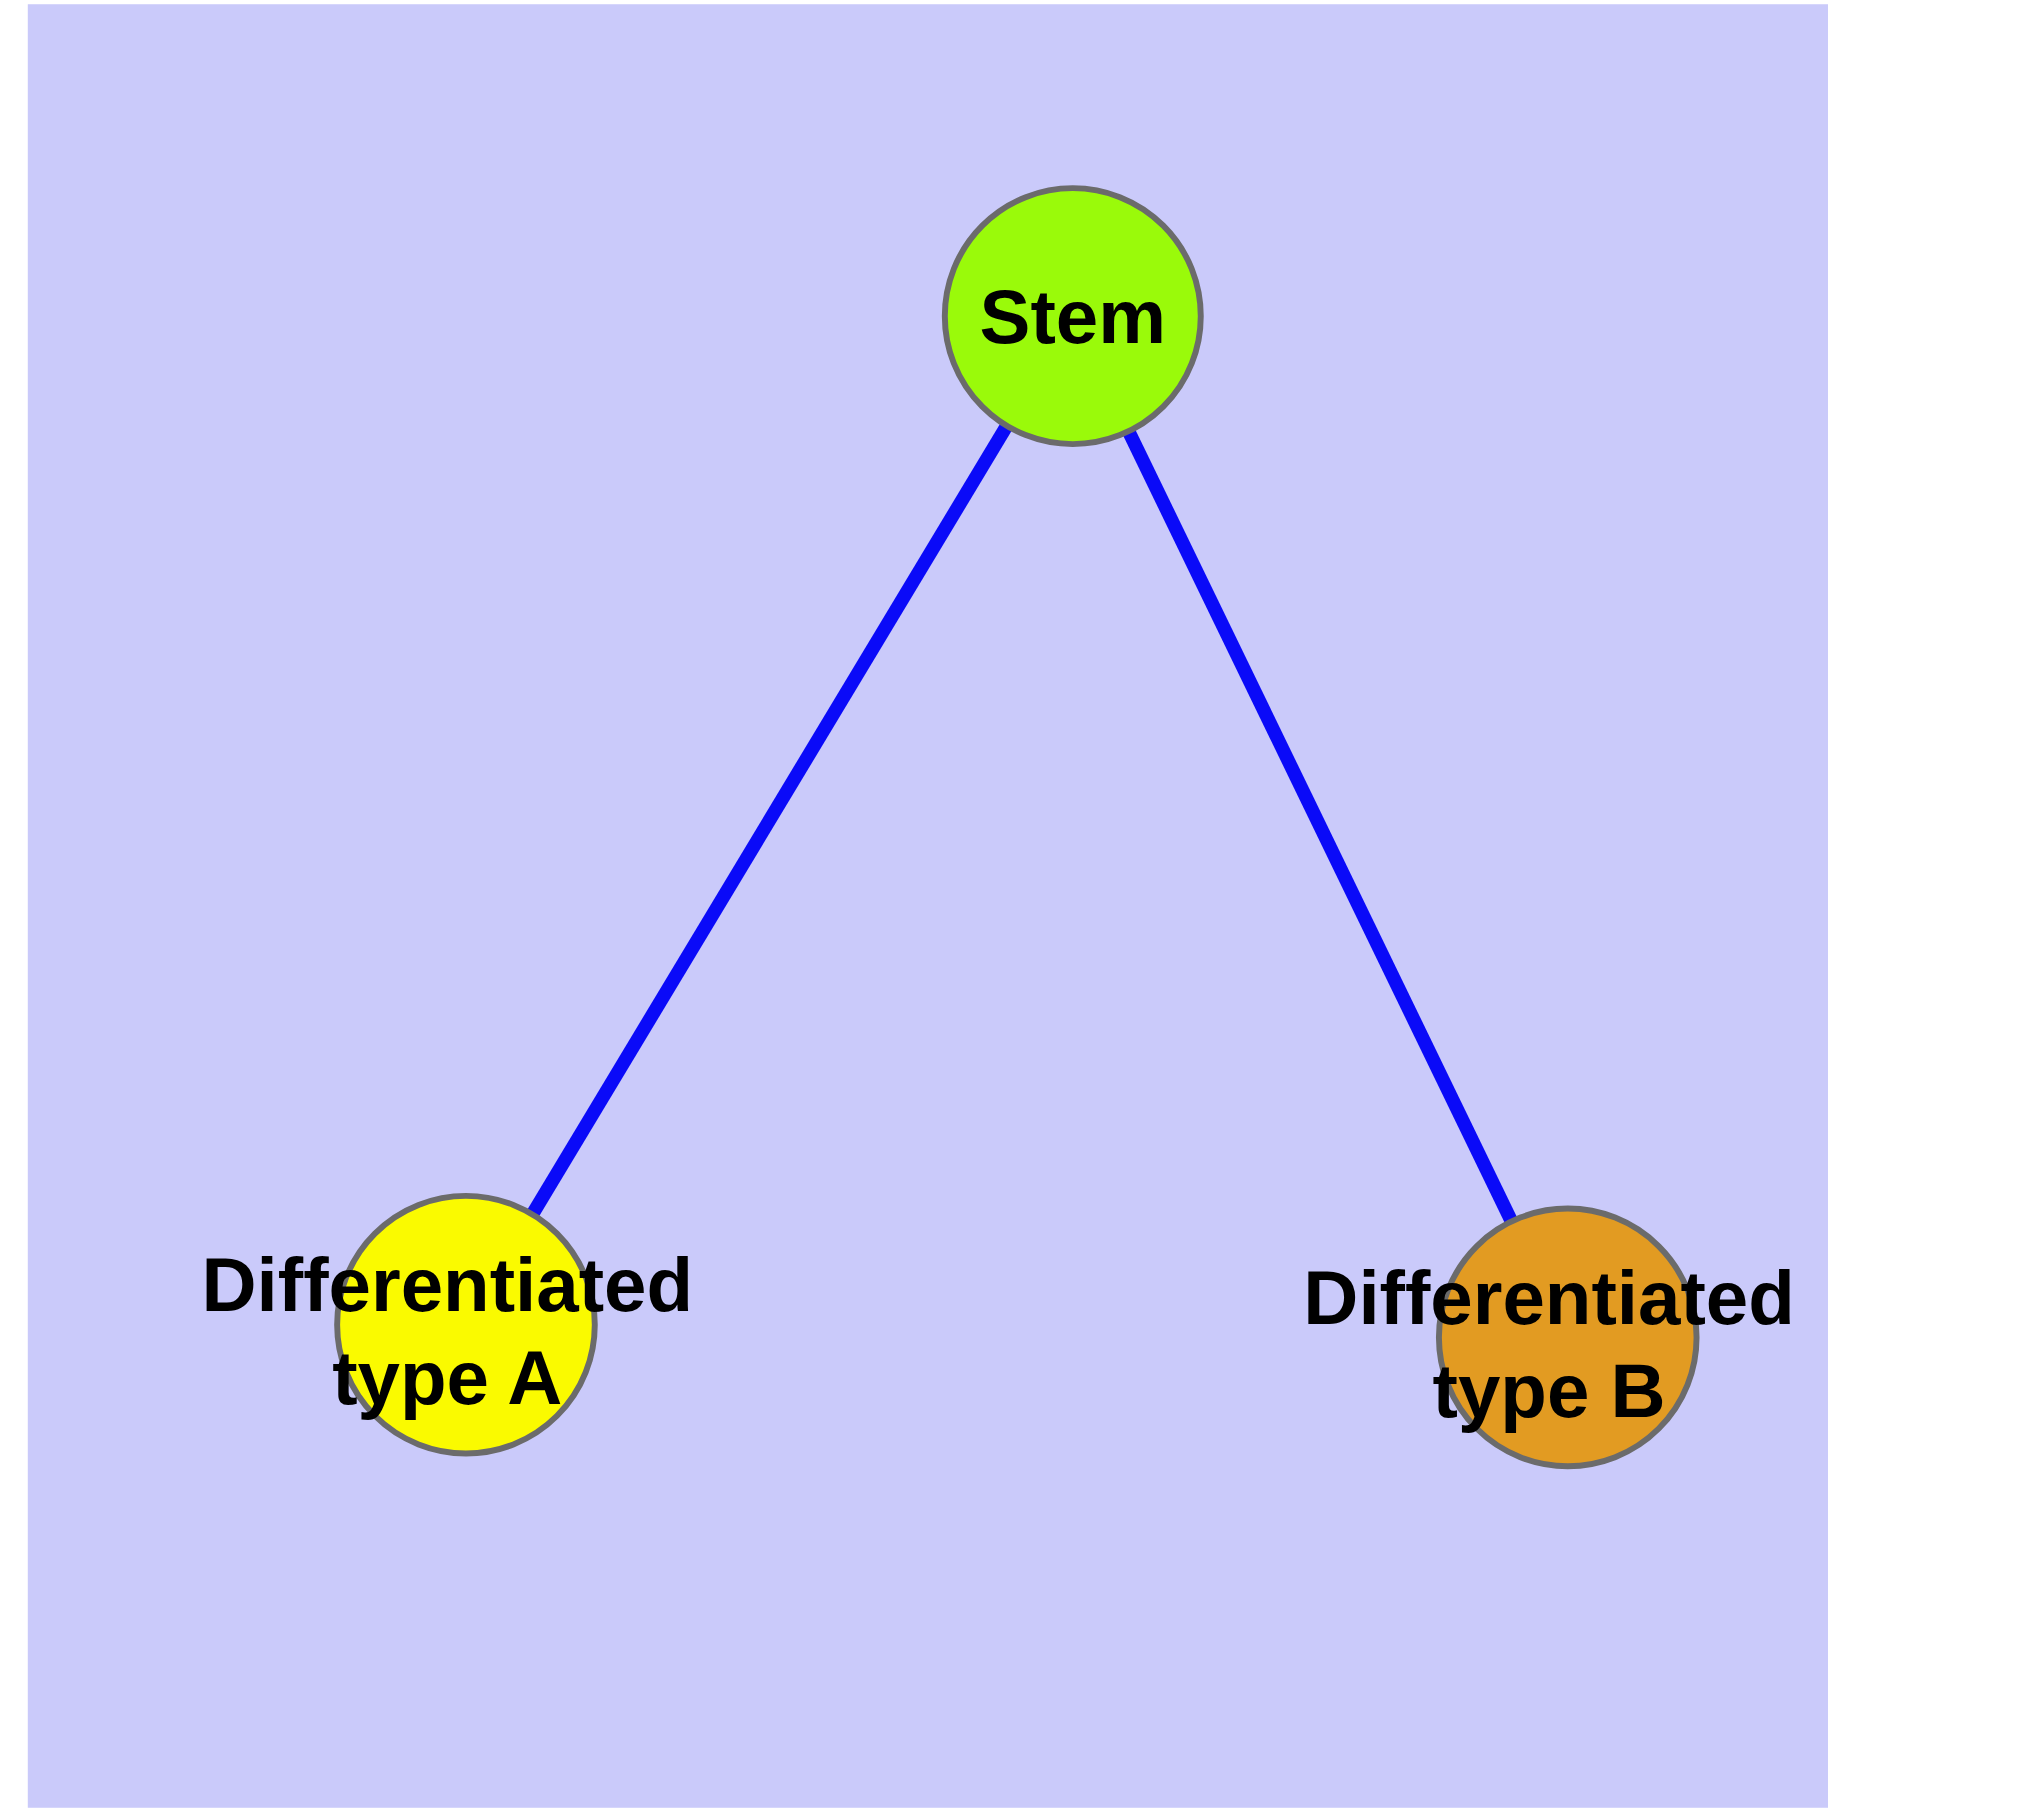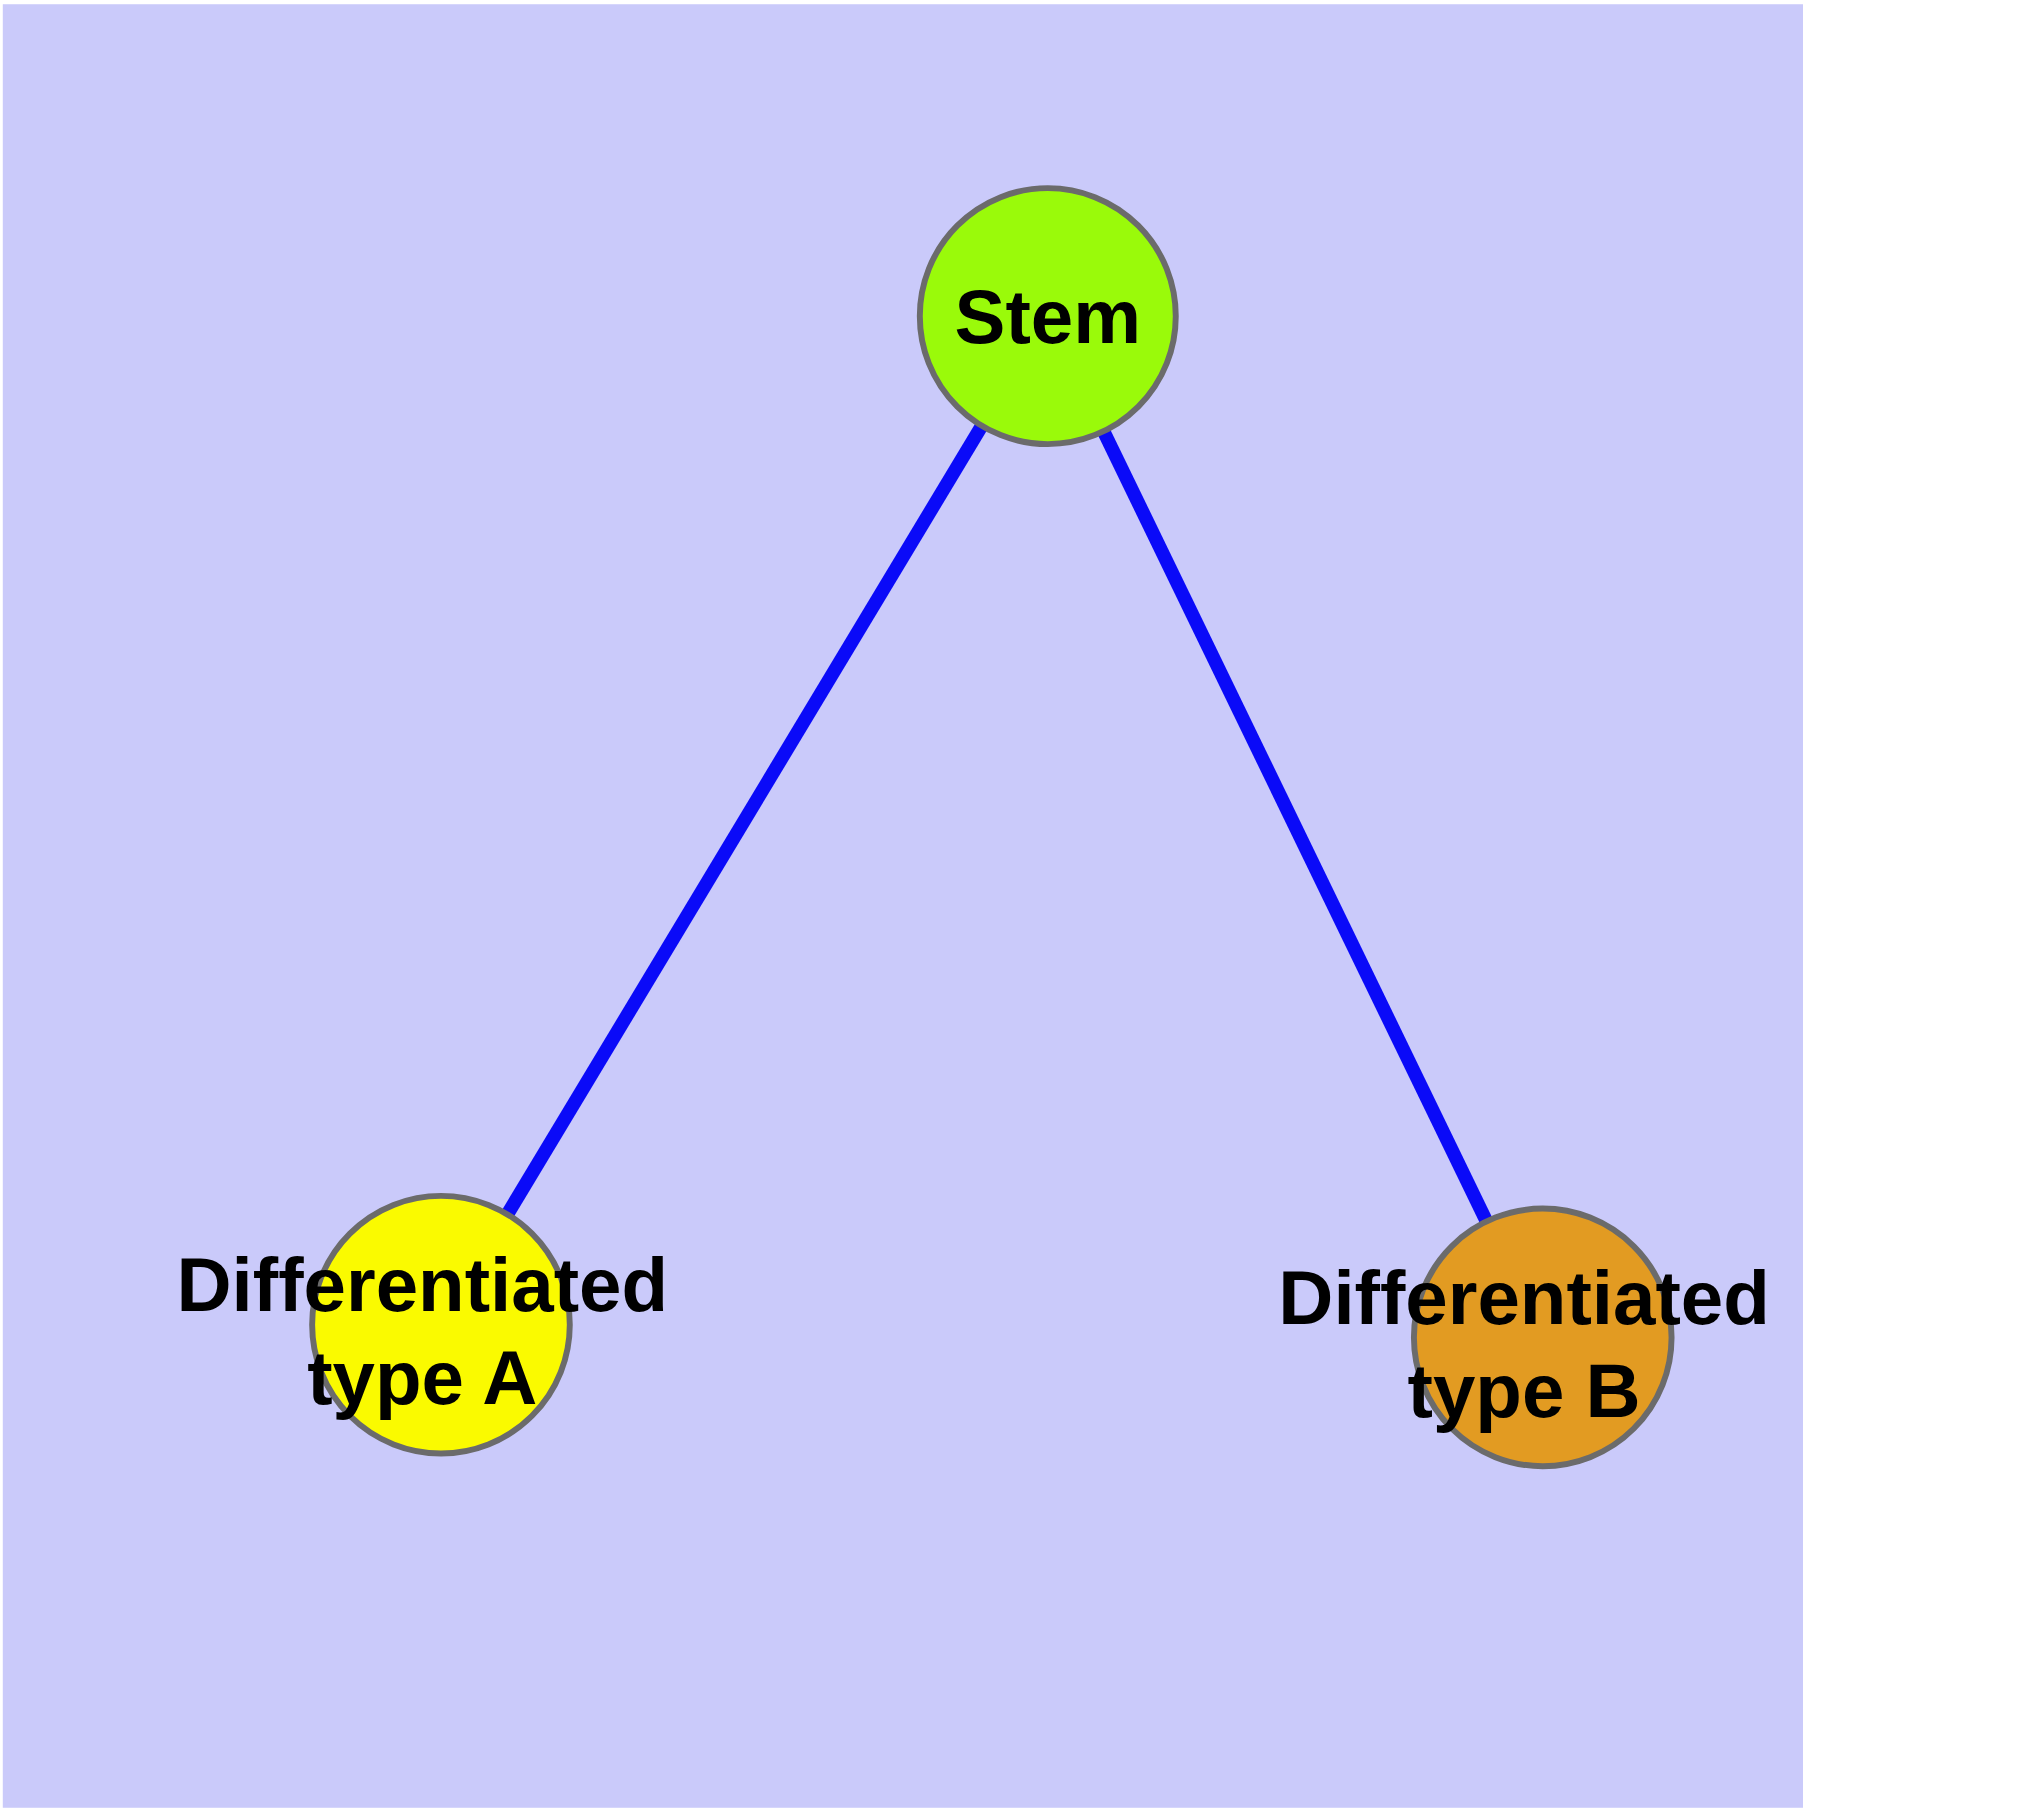--- a/index.html
+++ b/index.html
@@ -8,20 +8,21 @@
     width: 2021px;
     height: 1812px;
     background: #ffffff;
     font-family: "Liberation Sans", sans-serif;
   }
   #stage {
     position: relative;
     width: 1803px;
     height: 1812px;
     overflow: hidden;
+    margin-left: 25px;
   }
   svg { display: block; }
   .edge {
     stroke-width: 16px;
     stroke-linecap: butt;
   }
   .node-circle {
     stroke-width: 7px;
   }
   .node-label {

